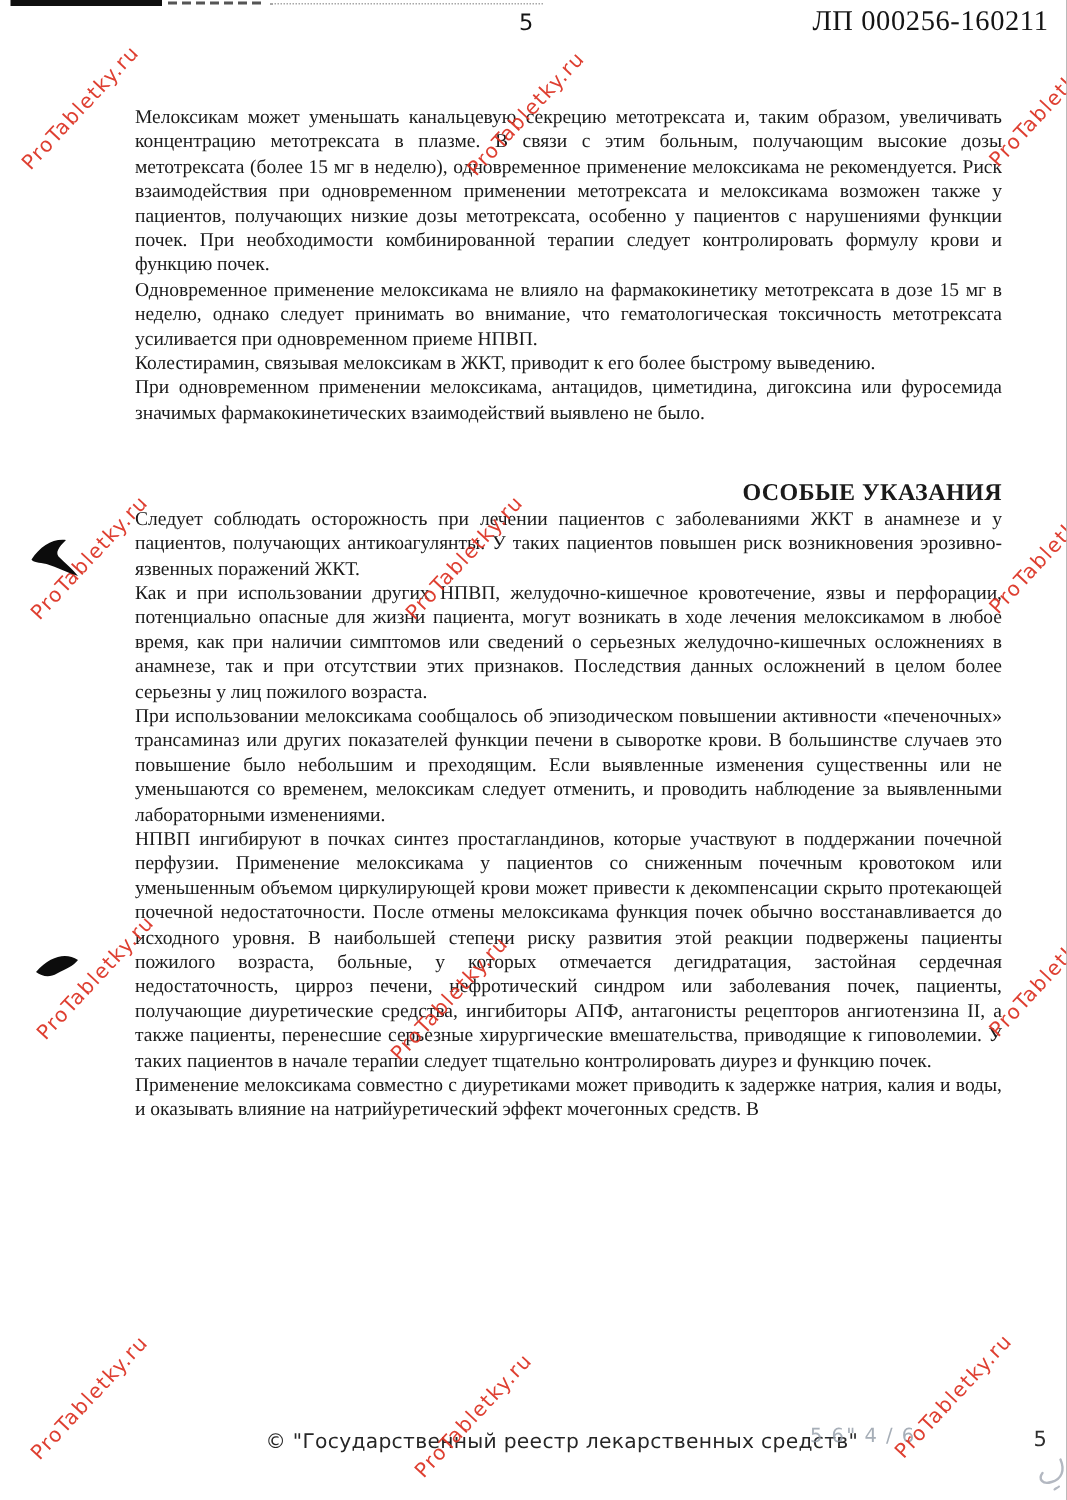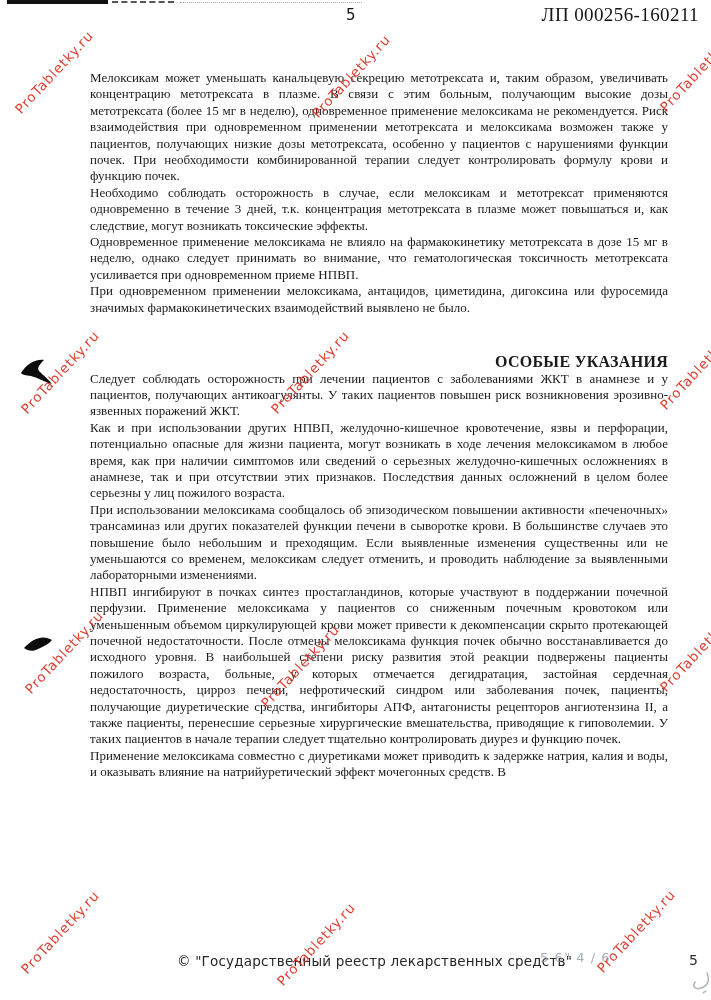--- a/index.html
+++ b/index.html
@@ -126,22 +126,22 @@
 
   <svg class="blob1" width="34" height="30" viewBox="0 0 34 30">
     <path d="M1 16 C7 7 15 2 24 3 C19 8 17 11 19 14 C23 18 29 23 32 27 C25 25 18 21 11 19 C6 18 2 18 1 16 Z" fill="#0c0c0c"></path>
   </svg>
   <svg class="blob2" width="32" height="22" viewBox="0 0 32 22">
     <path d="M30 6 C22 1 12 3 2 14 C6 17 11 18 16 15 C22 12 27 10 30 6 Z" fill="#0c0c0c"></path>
   </svg>
 
   <div class="body-text">
     <p>Мелоксикам может уменьшать канальцевую секрецию метотрексата и, таким образом, увеличивать концентрацию метотрексата в плазме. В связи с этим больным, получающим высокие дозы метотрексата (более 15 мг в неделю), одновременное применение мелоксикама не рекомендуется. Риск взаимодействия при одновременном применении метотрексата и мелоксикама возможен также у пациентов, получающих низкие дозы метотрексата, особенно у пациентов с нарушениями функции почек. При необходимости комбинированной терапии следует контролировать формулу крови и функцию почек.</p>
-    <p>Необходимо соблюдать осторожность в случае, если мелоксикам и метотрексат применяются одновременно в течение 3 дней, т.к. концентрация метотрексата в плазме может повышаться и, как следствие, могут возникать токсические эффекты.</p>
     <p>Одновременное применение мелоксикама не влияло на фармакокинетику метотрексата в дозе 15 мг в неделю, однако следует принимать во внимание, что гематологическая токсичность метотрексата усиливается при одновременном приеме НПВП.</p>
+    <p>Колестирамин, связывая мелоксикам в ЖКТ, приводит к его более быстрому выведению.</p>
     <p>При одновременном применении мелоксикама, антацидов, циметидина, дигоксина или фуросемида значимых фармакокинетических взаимодействий выявлено не было.</p>
     <h2>ОСОБЫЕ УКАЗАНИЯ</h2>
     <p>Следует соблюдать осторожность при лечении пациентов с заболеваниями ЖКТ в анамнезе и у пациентов, получающих антикоагулянты. У таких пациентов повышен риск возникновения эрозивно-язвенных поражений ЖКТ.</p>
     <p>Как и при использовании других НПВП, желудочно-кишечное кровотечение, язвы и перфорации, потенциально опасные для жизни пациента, могут возникать в ходе лечения мелоксикамом в любое время, как при наличии симптомов или сведений о серьезных желудочно-кишечных осложнениях в анамнезе, так и при отсутствии этих признаков. Последствия данных осложнений в целом более серьезны у лиц пожилого возраста.</p>
     <p>При использовании мелоксикама сообщалось об эпизодическом повышении активности «печеночных» трансаминаз или других показателей функции печени в сыворотке крови. В большинстве случаев это повышение было небольшим и преходящим. Если выявленные изменения существенны или не уменьшаются со временем, мелоксикам следует отменить, и проводить наблюдение за выявленными лабораторными изменениями.</p>
     <p>НПВП ингибируют в почках синтез простагландинов, которые участвуют в поддержании почечной перфузии. Применение мелоксикама у пациентов со сниженным почечным кровотоком или уменьшенным объемом циркулирующей крови может привести к декомпенсации скрыто протекающей почечной недостаточности. После отмены мелоксикама функция почек обычно восстанавливается до исходного уровня. В наибольшей степени риску развития этой реакции подвержены пациенты пожилого возраста, больные, у которых отмечается дегидратация, застойная сердечная недостаточность, цирроз печени, нефротический синдром или заболевания почек, пациенты, получающие диуретические средства, ингибиторы АПФ, антагонисты рецепторов ангиотензина II, а также пациенты, перенесшие серьезные хирургические вмешательства, приводящие к гиповолемии. У таких пациентов в начале терапии следует тщательно контролировать диурез и функцию почек.</p>
     <p>Применение мелоксикама совместно с диуретиками может приводить к задержке натрия, калия и воды, и оказывать влияние на натрийуретический эффект мочегонных средств. В</p>
   </div>
 
   <div class="footer-copy">© "Государственный реестр лекарственных средств"</div>

